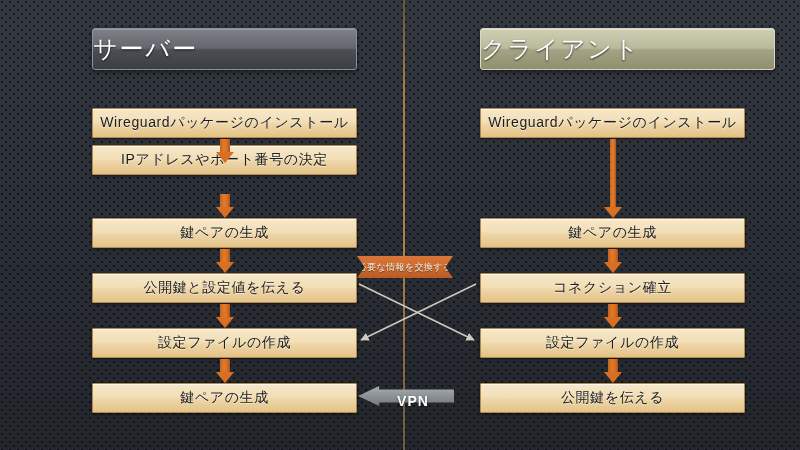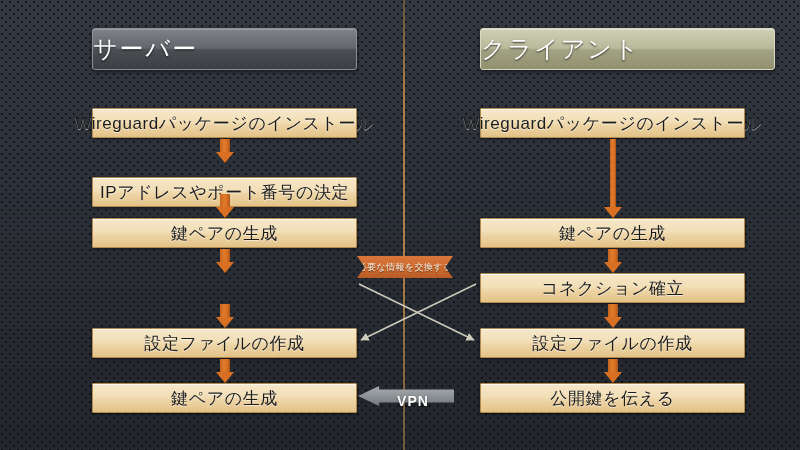--- a/index.html
+++ b/index.html
@@ -45,21 +45,21 @@
   }
 
   
   .box{
     position:absolute;height:30px;width:265px;
     display:flex;align-items:center;justify-content:center;
     box-sizing:border-box;
     background:linear-gradient(180deg,#f6e7c8 0%,#f2dfb8 45%,#eed6a8 55%,#e3c287 100%);
     border:1px solid #b08a4e;
     border-radius:1px;
-    color:#1c1c1c;font-size:17px;letter-spacing:.6px;
+    color:#1c1c1c;font-size:14px;letter-spacing:.6px;
     text-shadow:0 1px 0 rgba(255,255,255,.55);
     box-shadow:inset 0 1px 0 rgba(255,255,255,.7),0 1px 3px rgba(0,0,0,.55);
     white-space:nowrap;
   }
   .col-s{left:92px;}
   .col-c{left:480px;}
 
   
   .varrow{position:absolute;width:16px;}
   .varrow .stem{
@@ -112,25 +112,28 @@
   <div class="hdr hdr-server">
     <span>サーバー</span>
   </div>
   <div class="hdr hdr-client">
     <span>クライアント</span>
   </div>
 
   <div class="box col-s" style="top:108px">
     <span>Wireguardパッケージのインストール</span>
   </div>
-  <div class="box col-s" style="top:177px">
+  <div class="box col-s" style="top:145px">
     <span>IPアドレスやポート番号の決定</span>
   </div>
   <div class="box col-s" style="top:218px">
     <span>鍵ペアの生成</span>
+  </div>
+  <div class="box col-s" style="top:273px">
+    <span>公開鍵と設定値を伝える</span>
   </div>
   <div class="box col-s" style="top:328px">
     <span>設定ファイルの作成</span>
   </div>
   <div class="box col-s" style="top:383px">
     <span>鍵ペアの生成</span>
   </div>
 
   <div class="varrow" style="left:217px;top:139px;height:24px">
     <div class="stem" style="height:14px"></div>

